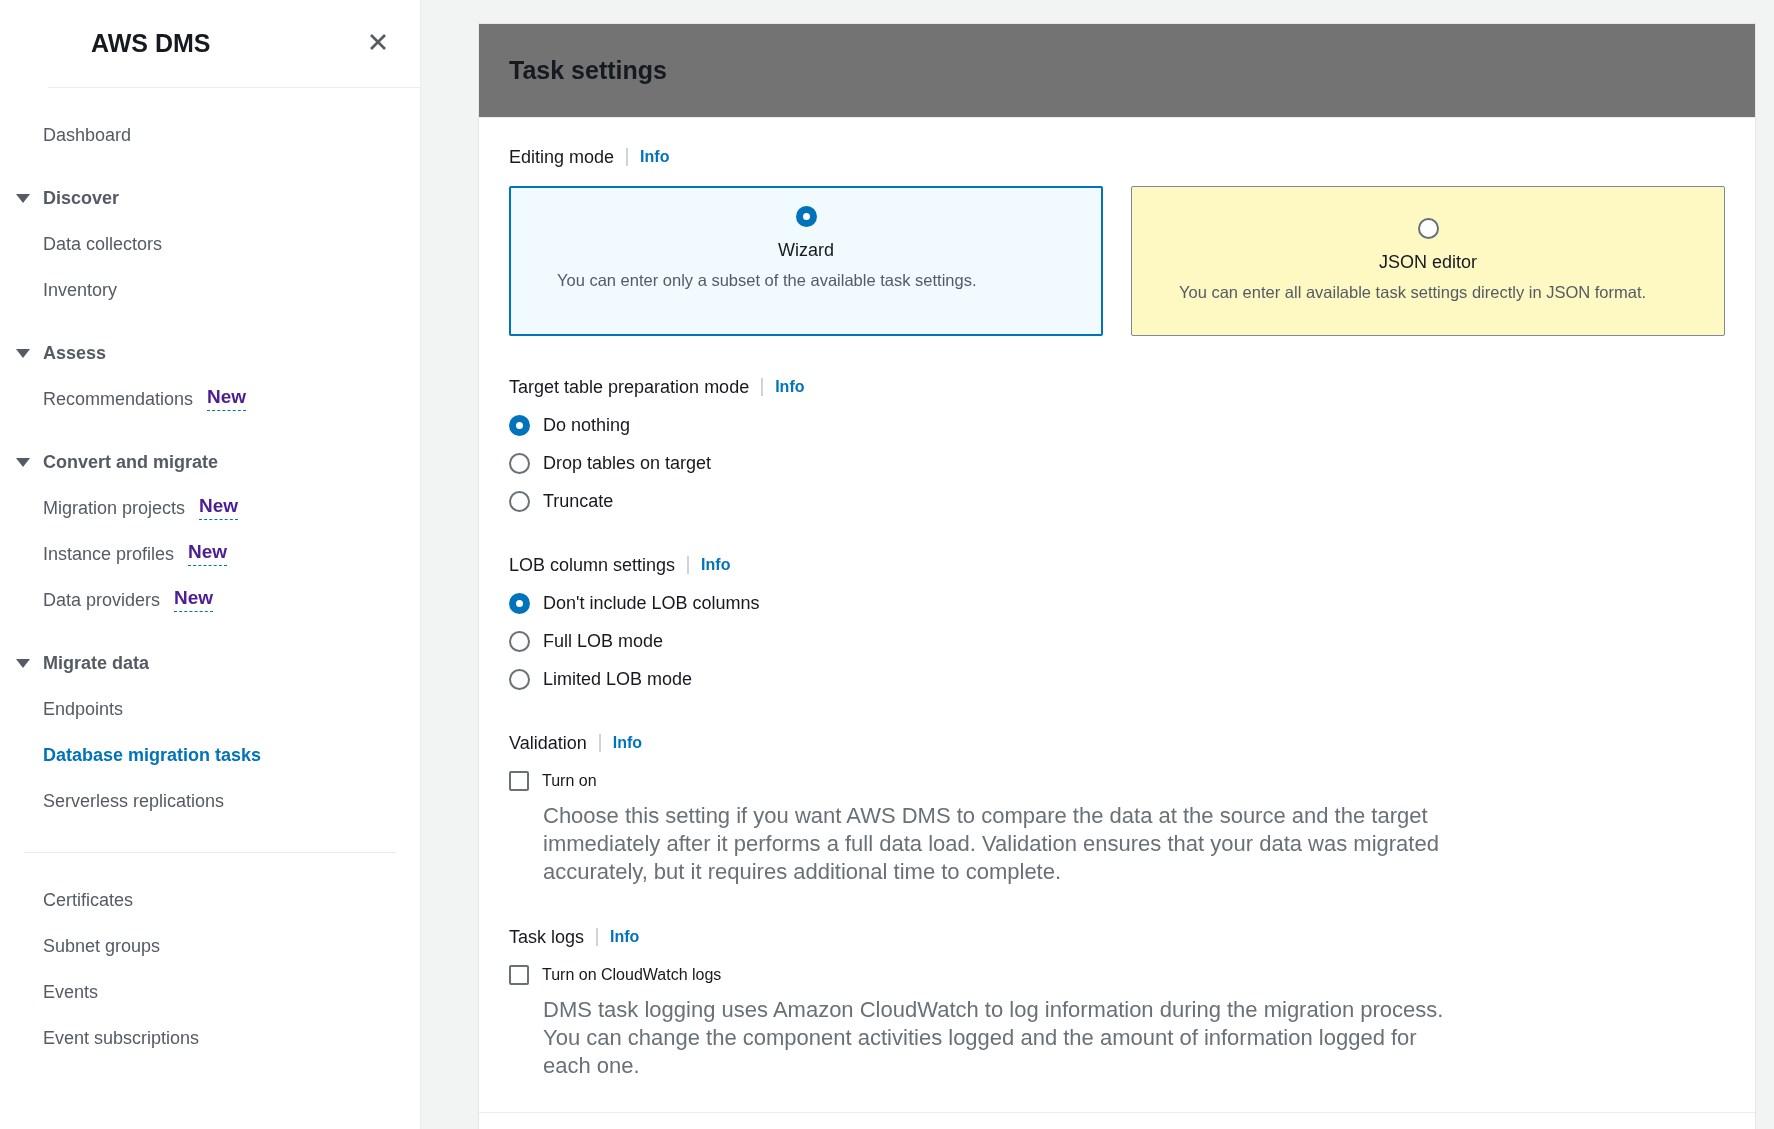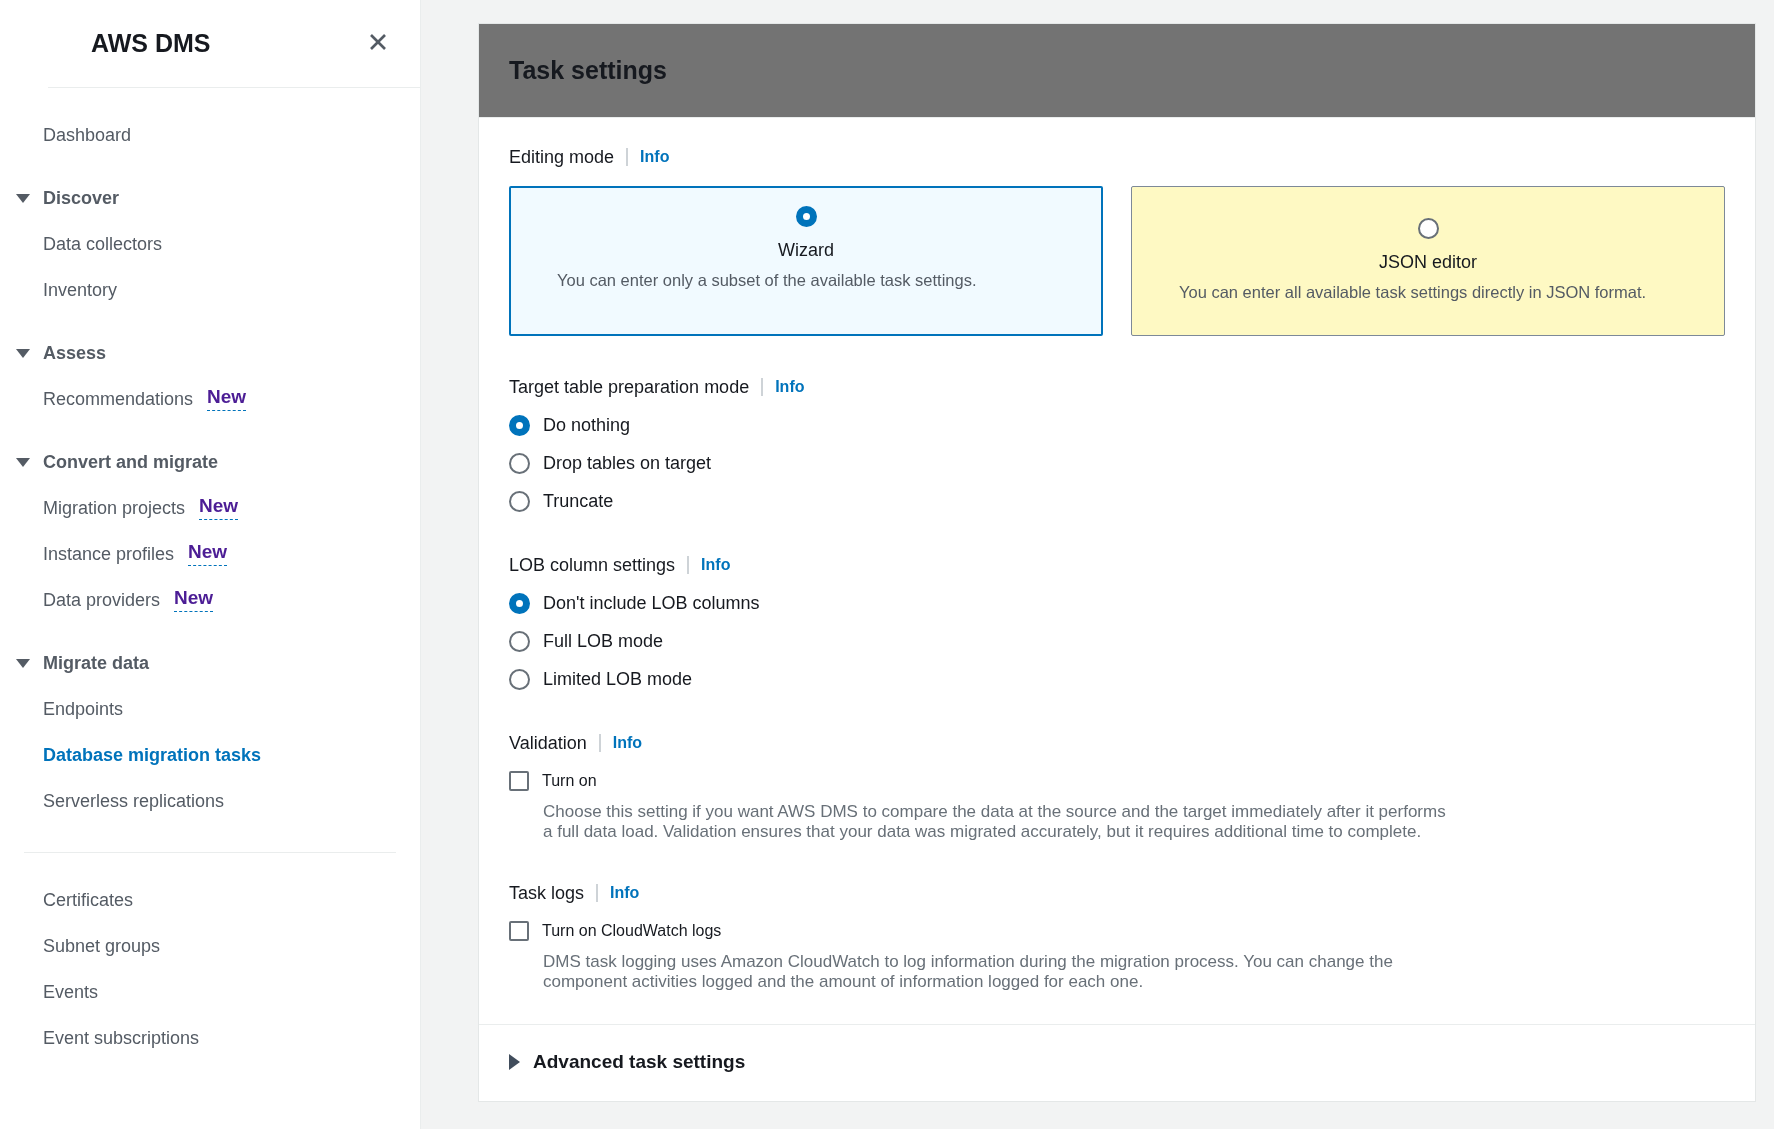--- a/index.html
+++ b/index.html
@@ -164,22 +164,22 @@
     width:20px; height:20px;
     border:2px solid #687078;
     border-radius:2px;
     background:#ffffff;
     display:inline-block;
   }
   .check-desc {
     margin-left:34px;
     margin-top:8px;
     max-width:915px;
-    font-size:17px;
-    line-height:20px;
+    font-size:22px;
+    line-height:28px;
     color:#687078;
   }
 
   
   .expander-section {
     margin-top:32px;
     border-top:1px solid #eaeded;
     padding:26px 30px 28px 30px;
   }
   .expander {

